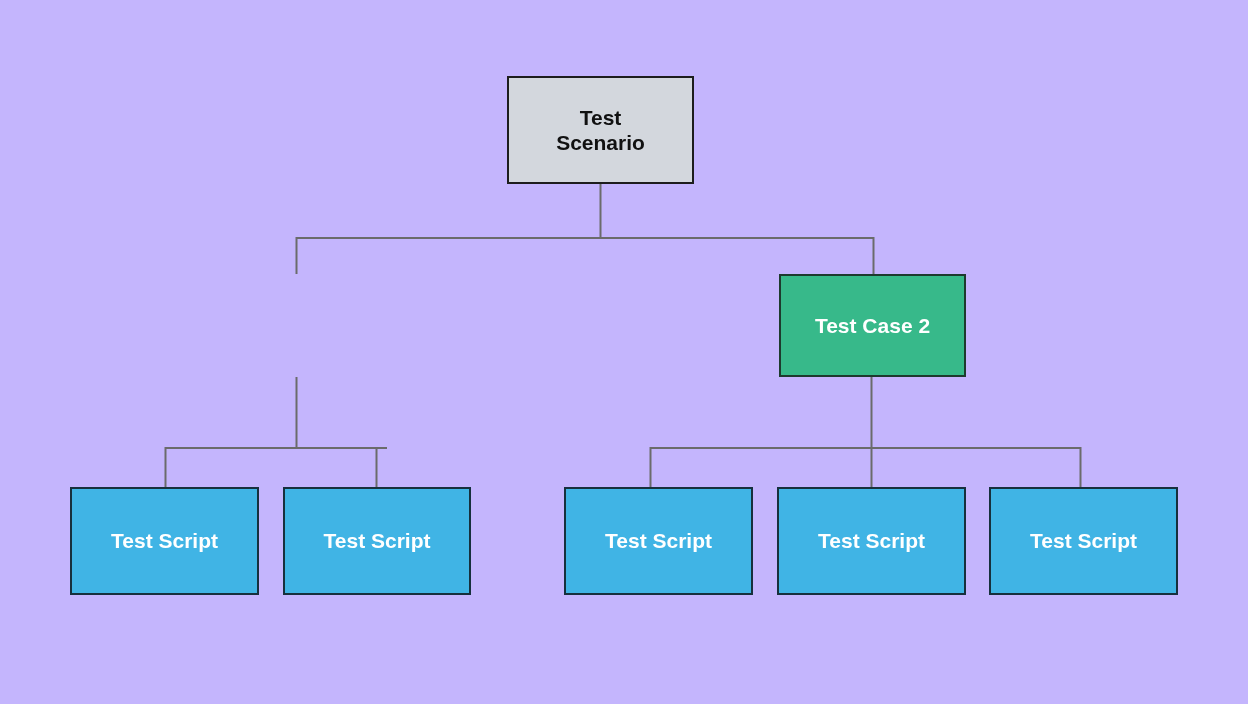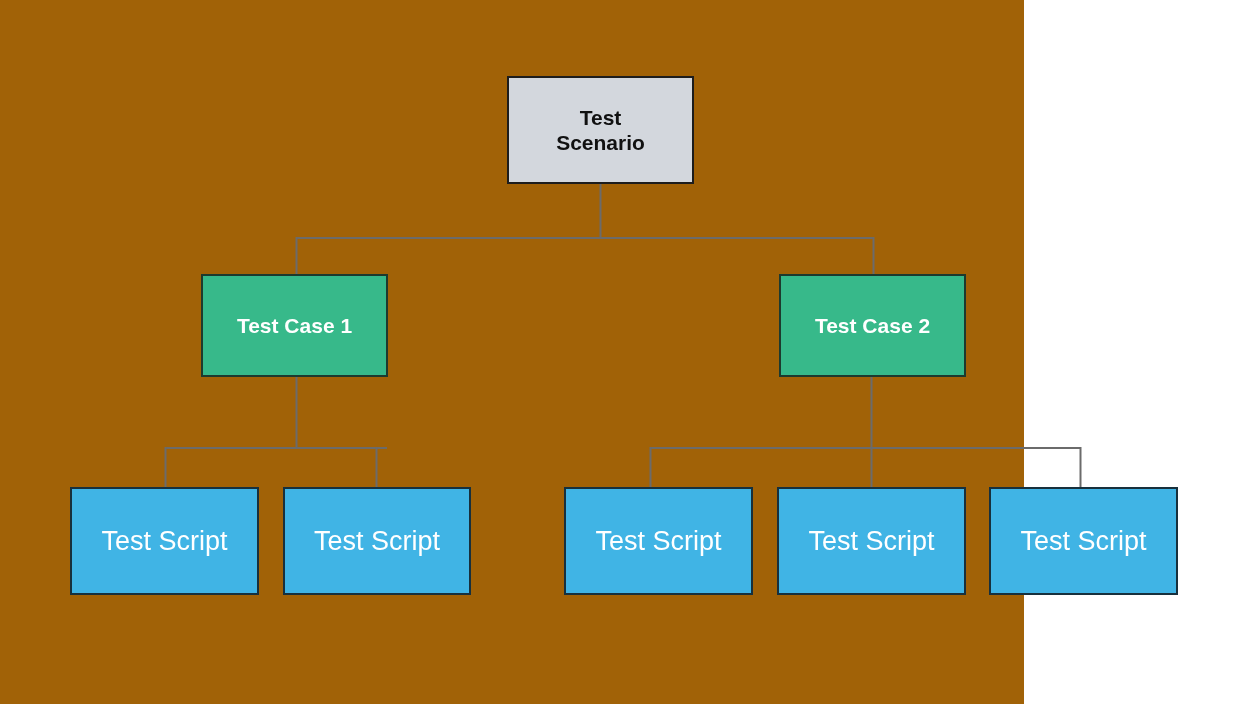--- a/index.html
+++ b/index.html
@@ -8,23 +8,23 @@
     background: #ffffff;
   }
   body {
     width: 1248px;
     height: 704px;
     font-family: "Liberation Sans", sans-serif;
     overflow: hidden;
   }
   #diagram {
     position: relative;
-    width: 1024px;
+    width: 1248px;
     height: 704px;
-    background: #a16207;
+    background: #c4b5fd;
   }
   #connectors {
     position: absolute;
     left: 0;
     top: 0;
     width: 1248px;
     height: 704px;
   }
   .node {
     position: absolute;
@@ -47,22 +47,22 @@
     background: #37b98a;
     border: 2px solid #1d3a2e;
     color: #ffffff;
     font-weight: bold;
     font-size: 21px;
   }
   .node-script {
     background: #40b4e5;
     border: 2px solid #17303d;
     color: #ffffff;
-    font-weight: normal;
-    font-size: 27px;
+    font-weight: bold;
+    font-size: 21px;
   }
   .node-label {
     display: block;
     padding: 0 6px;
     white-space: pre-line;
   }
 </style>
 </head>
 <body>
 
@@ -86,23 +86,20 @@
     <line x1="650" y1="448" x2="1081" y2="448" stroke="#6b6b6b" stroke-width="2"></line>
     <line x1="650.5" y1="447" x2="650.5" y2="487" stroke="#6b6b6b" stroke-width="2"></line>
     <line x1="1080.5" y1="447" x2="1080.5" y2="487" stroke="#6b6b6b" stroke-width="2"></line>
   </svg>
 
   <div class="node node-root" style="left:507px; top:76px; width:187px; height:108px;">
     <span class="node-label">Test
 Scenario</span>
   </div>
 
-  <div class="node node-case" style="left:201px; top:274px; width:187px; height:103px;">
-    <span class="node-label">Test Case 1</span>
-  </div>
 
   <div class="node node-case" style="left:779px; top:274px; width:187px; height:103px;text-align:center;">
     <span class="node-label">Test Case 2</span>
   </div>
 
   <div class="node node-script" style="left:70px; top:487px; width:189px; height:108px;">
     <span class="node-label">Test Script</span>
   </div>
 
   <div class="node node-script" style="left:283px; top:487px; width:188px; height:108px;">

